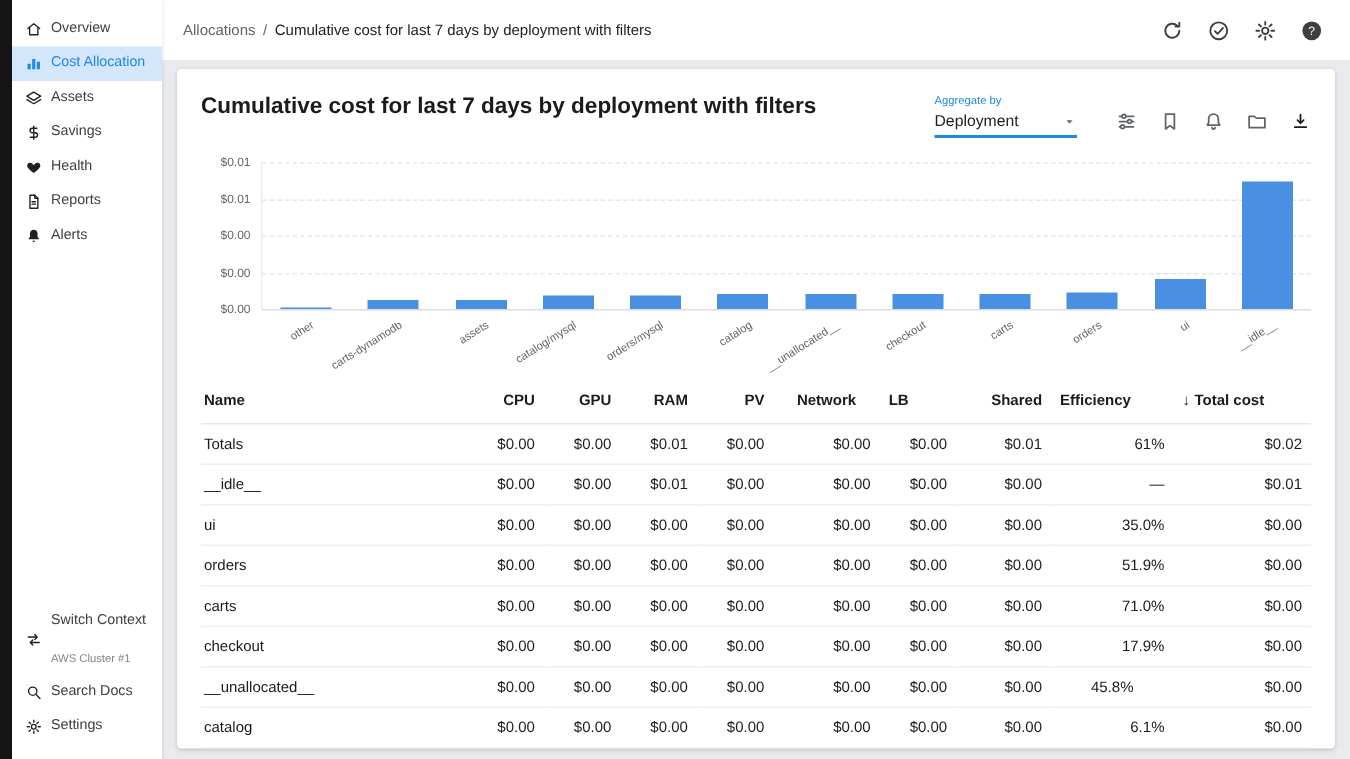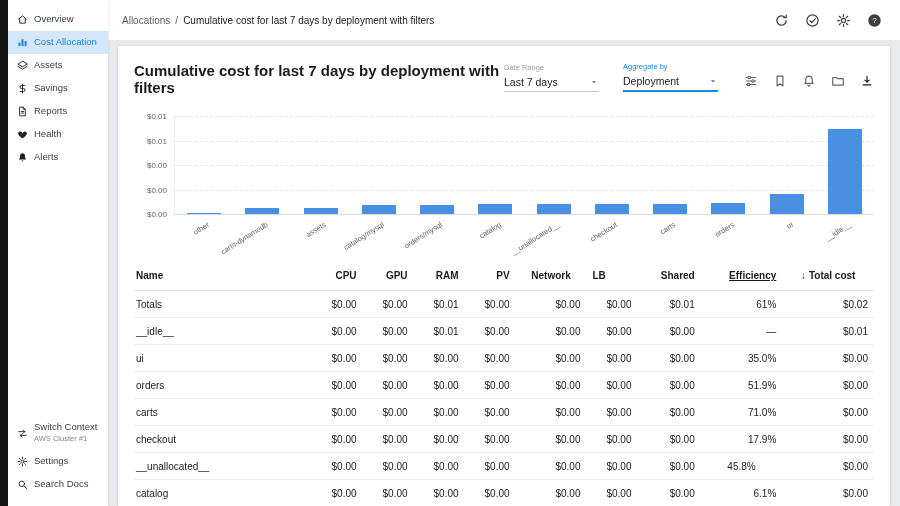--- a/index.html
+++ b/index.html
@@ -5,21 +5,21 @@
   html,body{margin:0;padding:0}
   body{width:900px;height:506px;overflow:hidden;background:#e8eaed;font-family:"Liberation Sans",sans-serif;color:#202124}
   .app{display:flex;width:100%;height:100%}
   .edge{width:8px;background:#141414;flex:none}
   .sidebar{width:100px;flex:none;background:#fff;display:flex;flex-direction:column;justify-content:space-between;padding:8px 0 10px;box-shadow:1px 0 2px rgba(0,0,0,.07);z-index:2}
   .side-item{display:flex;align-items:center;gap:6px;padding:6px 9px;font-size:9.5px;color:#3c4043;cursor:pointer;line-height:1.15}
   .side-item .icon{width:11px;height:11px;flex:none;color:#202124}
   .side-item.active{background:#d4e6f9;color:#1e88e5}
   .side-item.active .icon{color:#1e88e5}
   .side-item .lblwrap{display:flex;flex-direction:column}
-  .side-item .sub{font-size:7.5px;color:#80868b;margin-top:2px}
+  .side-item .sub{font-size:7.5px;color:#80868b;margin-top:15px}
   .icon svg{width:100%;height:100%;display:block;fill:none;stroke:currentColor;stroke-width:2;stroke-linecap:round;stroke-linejoin:round}
   .main{flex:1;display:flex;flex-direction:column;min-width:0}
   .topbar{height:40px;flex:none;background:#fff;display:flex;align-items:center;justify-content:space-between;padding:0 18px 0 14px}
   .breadcrumb{font-size:10px;color:#5f6368;display:flex;gap:5px;align-items:center}
   .breadcrumb a{color:#5f6368;text-decoration:none;cursor:pointer}
   .breadcrumb .cur{color:#202124}
   .topbar-actions{display:flex;gap:16px;align-items:center}
   .icon-btn{border:none;background:none;padding:0;cursor:pointer;color:#3c4043;width:15px;height:15px}
   .icon-btn .icon{width:100%;height:100%;display:block}
   .content{flex:1;padding:6px 10px 0;overflow:hidden}
@@ -100,38 +100,38 @@
             <svg viewBox="0 0 24 24">
               <path d="M12 2.5v19"></path>
               <path d="M16.5 5.5H9.75a3.25 3.25 0 0 0 0 6.5h4.5a3.25 3.25 0 0 1 0 6.5H7"></path>
             </svg>
           </span>
           <span>Savings</span>
         </div>
         <div class="side-item">
           <span class="icon">
             <svg viewBox="0 0 24 24">
+              <path fill="currentColor" stroke="none" d="M12 20.5s-7.2-4.6-9.2-9.1C1.6 8.6 3.5 5.4 6.6 5.4 9 5.4 10.5 7 12 9c1.5-2 3-3.6 5.4-3.6 3.1 0 5 3.2 3.8 6-2 4.5-9.2 9.1-9.2 9.1z"></path>
+            </svg>
+          </span>
+          <span>Health</span>
+        </div>
+        <div class="side-item">
+          <span class="icon">
+            <svg viewBox="0 0 24 24">
               <path d="M6.5 2.5h7L18 7v14.5H6.5z"></path>
               <path d="M13.5 2.5V7H18"></path>
               <path d="M9.5 12h5M9.5 15.5h5"></path>
             </svg>
           </span>
           <span>Reports</span>
         </div>
         <div class="side-item">
           <span class="icon">
             <svg viewBox="0 0 24 24">
-              <path fill="currentColor" stroke="none" d="M12 20.5s-7.2-4.6-9.2-9.1C1.6 8.6 3.5 5.4 6.6 5.4 9 5.4 10.5 7 12 9c1.5-2 3-3.6 5.4-3.6 3.1 0 5 3.2 3.8 6-2 4.5-9.2 9.1-9.2 9.1z"></path>
-            </svg>
-          </span>
-          <span>Health</span>
-        </div>
-        <div class="side-item">
-          <span class="icon">
-            <svg viewBox="0 0 24 24">
               <path fill="currentColor" stroke="none" d="M12 2.5C9 2.5 6.5 5 6.5 8v4.6L4.5 15.5v1h15v-1L17.5 12.6V8c0-3-2.5-5.5-5.5-5.5zM10 18.5a2 2 0 0 0 4 0z"></path>
             </svg>
           </span>
           <span>Alerts</span>
         </div>
       </nav>
     <div>
         <div class="side-item">
           <span class="icon">
             <svg viewBox="0 0 24 24">
@@ -140,37 +140,37 @@
             </svg>
           </span>
           <span class="lblwrap">
             <span>Switch Context</span>
             <span class="sub">AWS Cluster #1</span>
           </span>
         </div>
         <div class="side-item">
           <span class="icon">
             <svg viewBox="0 0 24 24">
+              <circle cx="10.5" cy="10.5" r="6"></circle>
+              <path d="M15 15l6 6"></path>
+            </svg>
+          </span>
+          <span class="lblwrap">
+            <span>Search Docs</span>
+          </span>
+        </div>
+        <div class="side-item">
+          <span class="icon">
+            <svg viewBox="0 0 24 24">
               <circle cx="12" cy="12" r="3.4"></circle>
               <path d="M12 2.5v3M12 18.5v3M2.5 12h3M18.5 12h3M5.3 5.3l2.1 2.1M16.6 16.6l2.1 2.1M18.7 5.3l-2.1 2.1M7.4 16.6l-2.1 2.1"></path>
             </svg>
           </span>
           <span class="lblwrap">
             <span>Settings</span>
-          </span>
-        </div>
-        <div class="side-item">
-          <span class="icon">
-            <svg viewBox="0 0 24 24">
-              <circle cx="10.5" cy="10.5" r="6"></circle>
-              <path d="M15 15l6 6"></path>
-            </svg>
-          </span>
-          <span class="lblwrap">
-            <span>Search Docs</span>
           </span>
         </div>
       </div>
   </aside>
 
   <div class="main">
     <header class="topbar">
       <nav class="breadcrumb">
         <a>Allocations</a>
         <span>/</span>
@@ -212,31 +212,20 @@
         </div>
     </header>
 
     <div class="content">
       <section class="card">
         <div class="card-head">
           <div>
             <h1>Cumulative cost for last 7 days by deployment with filters</h1>
           </div>
           <div class="controls">
-            <div class="select-group">
-              <label>Date Range</label>
-              <div class="select">
-                <span>Last 7 days</span>
-                <span class="caret">
-                    <svg viewBox="0 0 24 24">
-                      <path d="M7 10l5 5 5-5z"></path>
-                    </svg>
-                  </span>
-              </div>
-            </div>
             <div class="select-group agg">
               <label>Aggregate by</label>
               <div class="select">
                 <span>Deployment</span>
                 <span class="caret">
                     <svg viewBox="0 0 24 24">
                       <path d="M7 10l5 5 5-5z"></path>
                     </svg>
                   </span>
               </div>
@@ -383,22 +372,22 @@
           <thead>
             <tr>
                 <th style="text-align: left;">Name</th>
                 <th style="text-align: right;">CPU</th>
                 <th style="text-align: right;">GPU</th>
                 <th style="text-align: right;">RAM</th>
                 <th style="text-align: right;">PV</th>
                 <th style="text-align: center;">Network</th>
                 <th style="text-align: left;">LB</th>
                 <th style="text-align: right;">Shared</th>
-                <th style="text-align: right; text-decoration: underline;">Efficiency</th>
-                <th style="text-align: center;"><span class="sortglyph">↓</span>Total cost</th>
+                <th style="text-align: left;">Efficiency</th>
+                <th style="text-align: left;"><span class="sortglyph">↓</span>Total cost</th>
               </tr>
           </thead>
           <tbody>
               <tr class="bold">
                 <td style="text-align: left;">Totals</td>
                 <td style="text-align: right;">$0.00</td>
                 <td style="text-align: right;">$0.00</td>
                 <td style="text-align: right;">$0.01</td>
                 <td style="text-align: right;">$0.00</td>
                 <td style="text-align: right;">$0.00</td>

